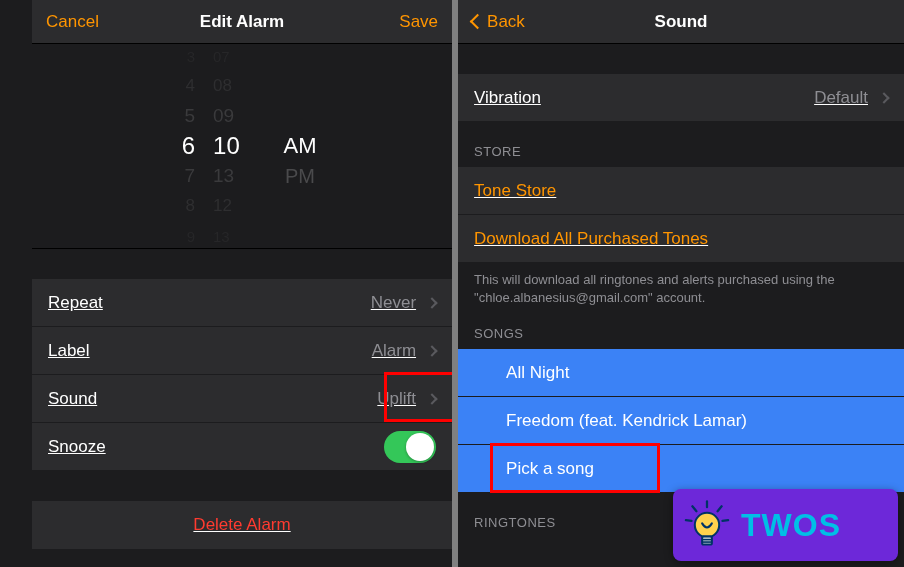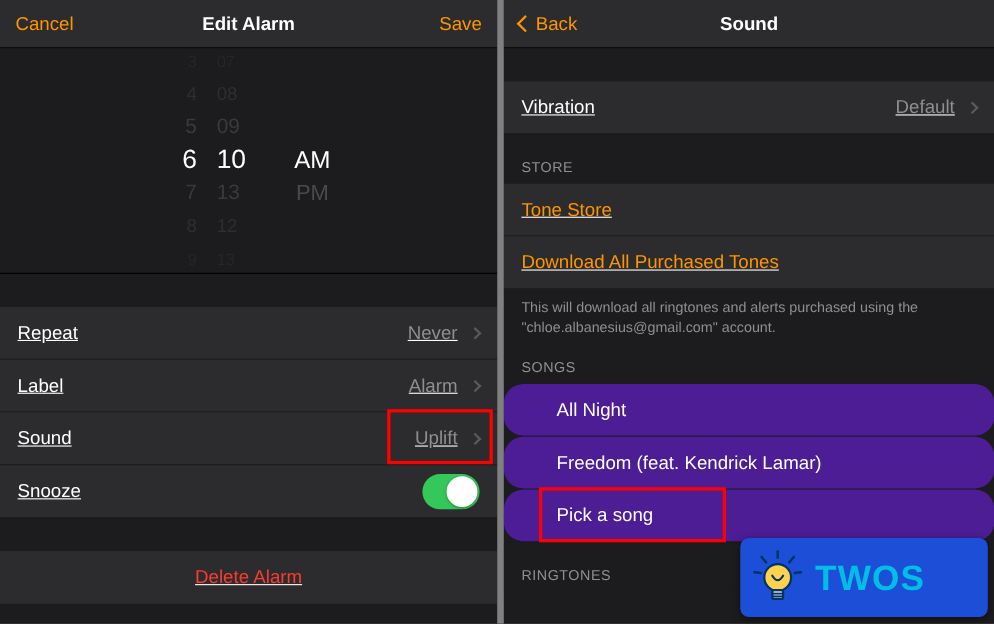--- a/index.html
+++ b/index.html
@@ -23,21 +23,21 @@
   .screen {
     width: 448px;
     height: 567px;
     background: #1c1c1e;
     color: #fff;
     display: flex;
     flex-direction: column;
     overflow: hidden;
     position: relative;
   }
-  .screen.left { width: 454px; }
+  .screen.left { width: 454px; padding-left: 32px; }
   .screen.right { width: 448px; }
 
   
   .navbar {
     height: 44px;
     background: #2c2c2e;
     display: flex;
     align-items: center;
     justify-content: space-between;
     padding: 0 14px;
@@ -132,39 +132,38 @@
     letter-spacing: 0.5px;
   }
   .footer-note {
     padding: 8px 16px 14px 16px;
     font-size: 13px;
     color: #8e8e93;
     background: #1c1c1e;
     line-height: 1.35;
   }
   .song-cell {
-    background: #4c1d95;
+    background: #3b82f6;
     height: 48px;
     display:flex; align-items:center;
     padding-left: 48px;
     font-size:17px;
     color:#fff;
     border-bottom:1px solid #1c1c1e;
     position: relative;
-    border-radius: 18px;
   }
 
   
   .twos-badge {
     position: absolute;
     right: 6px;
     bottom: 6px;
     width: 225px;
     height: 72px;
-    background: #1d4ed8;
+    background: #6d28d9;
     border-radius: 8px;
     display:flex;
     align-items:center;
     padding: 0 14px 0 8px;
     gap: 8px;
     box-shadow: 0 2px 8px rgba(0,0,0,0.4);
   }
   .twos-badge .bulb {
     width: 52px; height: 52px;
     position: relative;

